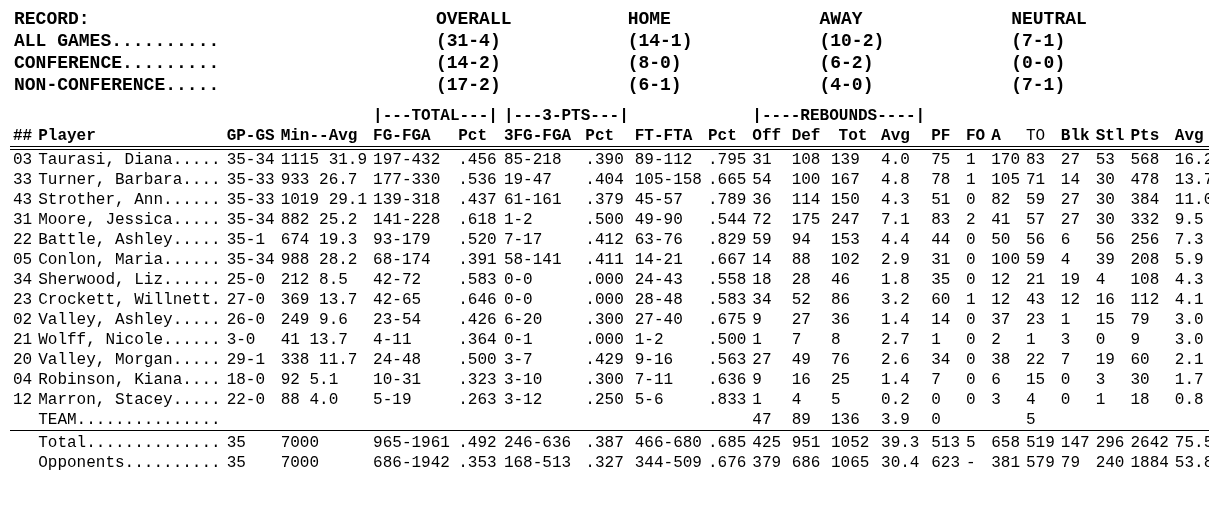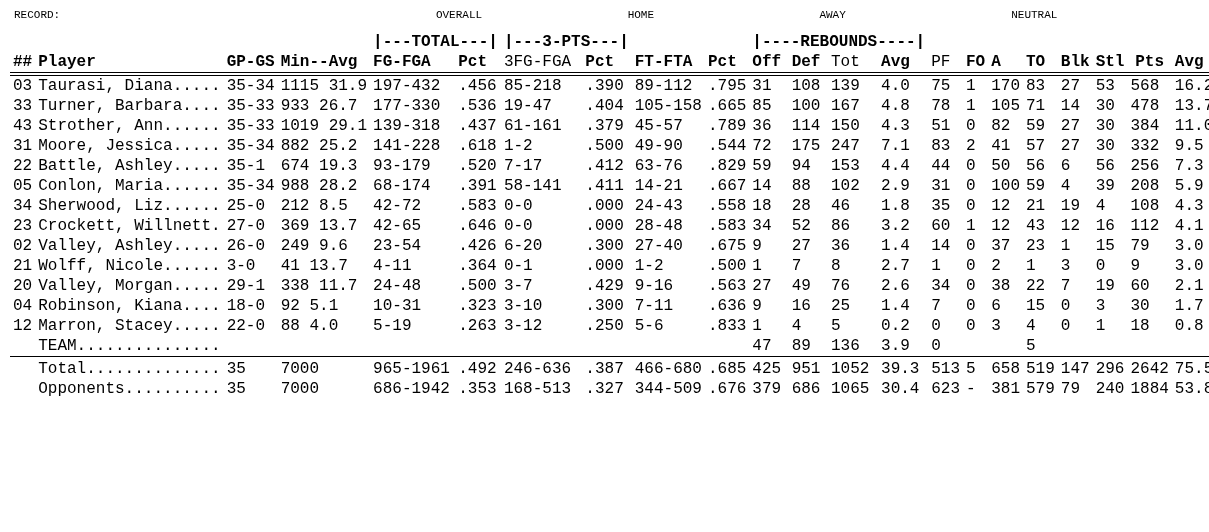--- a/index.html
+++ b/index.html
@@ -16,22 +16,22 @@
     .record-section {
       margin-bottom: 10px;
     }
     .record-table {
       border-collapse: collapse;
       width: 100%;
     }
     .record-table td {
       padding: 1px 4px;
       white-space: nowrap;
-      font-weight: normal;
-      font-size: 11px;
+      font-weight: bold;
+      font-size: 18px;
     }
     .record-table .label-col { width: 220px; }
     .record-table .val-col { width: 100px; }
 
     .stats-section {
       margin-top: 6px;
     }
     .stats-table {
       border-collapse: collapse;
       width: 100%;
@@ -48,20 +48,41 @@
 <div class="record-section">
   <table class="record-table">
     <tbody>
       <tr>
         <td class="label-col">RECORD:</td>
         <td class="val-col">OVERALL</td>
         <td class="val-col">HOME</td>
         <td class="val-col">AWAY</td>
         <td class="val-col">NEUTRAL</td>
       </tr>
+      <tr>
+        <td>ALL GAMES..........</td>
+        <td>(31-4)</td>
+        <td>(14-1)</td>
+        <td>(10-2)</td>
+        <td>(7-1)</td>
+      </tr>
+      <tr>
+        <td>CONFERENCE.........</td>
+        <td>(14-2)</td>
+        <td>(8-0)</td>
+        <td>(6-2)</td>
+        <td>(0-0)</td>
+      </tr>
+      <tr>
+        <td>NON-CONFERENCE.....</td>
+        <td>(17-2)</td>
+        <td>(6-1)</td>
+        <td>(4-0)</td>
+        <td>(7-1)</td>
+      </tr>
     </tbody>
   </table>
 </div>
 
 <div class="stats-section">
   <table class="stats-table">
     <tbody>
 
       <tr>
         <td colspan="2"></td>
@@ -73,35 +94,35 @@
         <td colspan="8"></td>
       </tr>
 
       <tr style="border-bottom:1px solid #000;">
         <td style="font-weight:bold;">##</td>
         <td style="font-weight:bold;margin-top:7px;">Player</td>
         <td style="font-weight:bold;text-align:center;">GP-GS</td>
         <td style="font-weight:bold;">Min--Avg</td>
         <td style="font-weight:bold;">FG-FGA</td>
         <td style="font-weight:bold;">Pct</td>
-        <td style="font-weight:normal;">3FG-FGA</td>
+        <td style="font-weight:bold;">3FG-FGA</td>
         <td style="font-weight:bold;">Pct</td>
         <td style="font-weight:bold;">FT-FTA</td>
         <td style="font-weight:bold;">Pct</td>
         <td style="font-weight:bold;">Off</td>
         <td style="font-weight:bold;">Def</td>
-        <td style="font-weight:normal;">Tot</td>
+        <td style="font-weight:bold;text-align:center;">Tot</td>
         <td style="font-weight:bold;">Avg</td>
-        <td style="font-weight:normal;">PF</td>
+        <td style="font-weight:bold;">PF</td>
         <td style="font-weight:bold;margin-left:37px;">FO</td>
         <td style="font-weight:bold;">A</td>
-        <td style="font-weight:bold;">TO</td>
+        <td style="font-weight:normal;">TO</td>
         <td style="font-weight:bold;">Blk</td>
         <td style="font-weight:bold;">Stl</td>
-        <td style="font-weight:bold;text-align:center;">Pts</td>
+        <td style="font-weight:bold;">Pts</td>
         <td style="font-weight:bold;">Avg</td>
       </tr>
 
       <tr>
         <td colspan="22" style="border-bottom:1px solid #000;padding:0;font-size:1px;line-height:2px;">&nbsp;</td>
       </tr>
     </tbody>
     <tbody id="player-rows">
     <tr>
           <td>03</td>
@@ -131,21 +152,21 @@
           <td>33</td>
           <td>Turner, Barbara....</td>
           <td>35-33</td>
           <td>933 26.7</td>
           <td>177-330</td>
           <td>.536</td>
           <td>19-47</td>
           <td>.404</td>
           <td>105-158</td>
           <td>.665</td>
-          <td>85</td>
+          <td>54</td>
           <td>100</td>
           <td>167</td>
           <td>4.8</td>
           <td>78</td>
           <td>1</td>
           <td>105</td>
           <td>71</td>
           <td>14</td>
           <td>30</td>
           <td>478</td>

